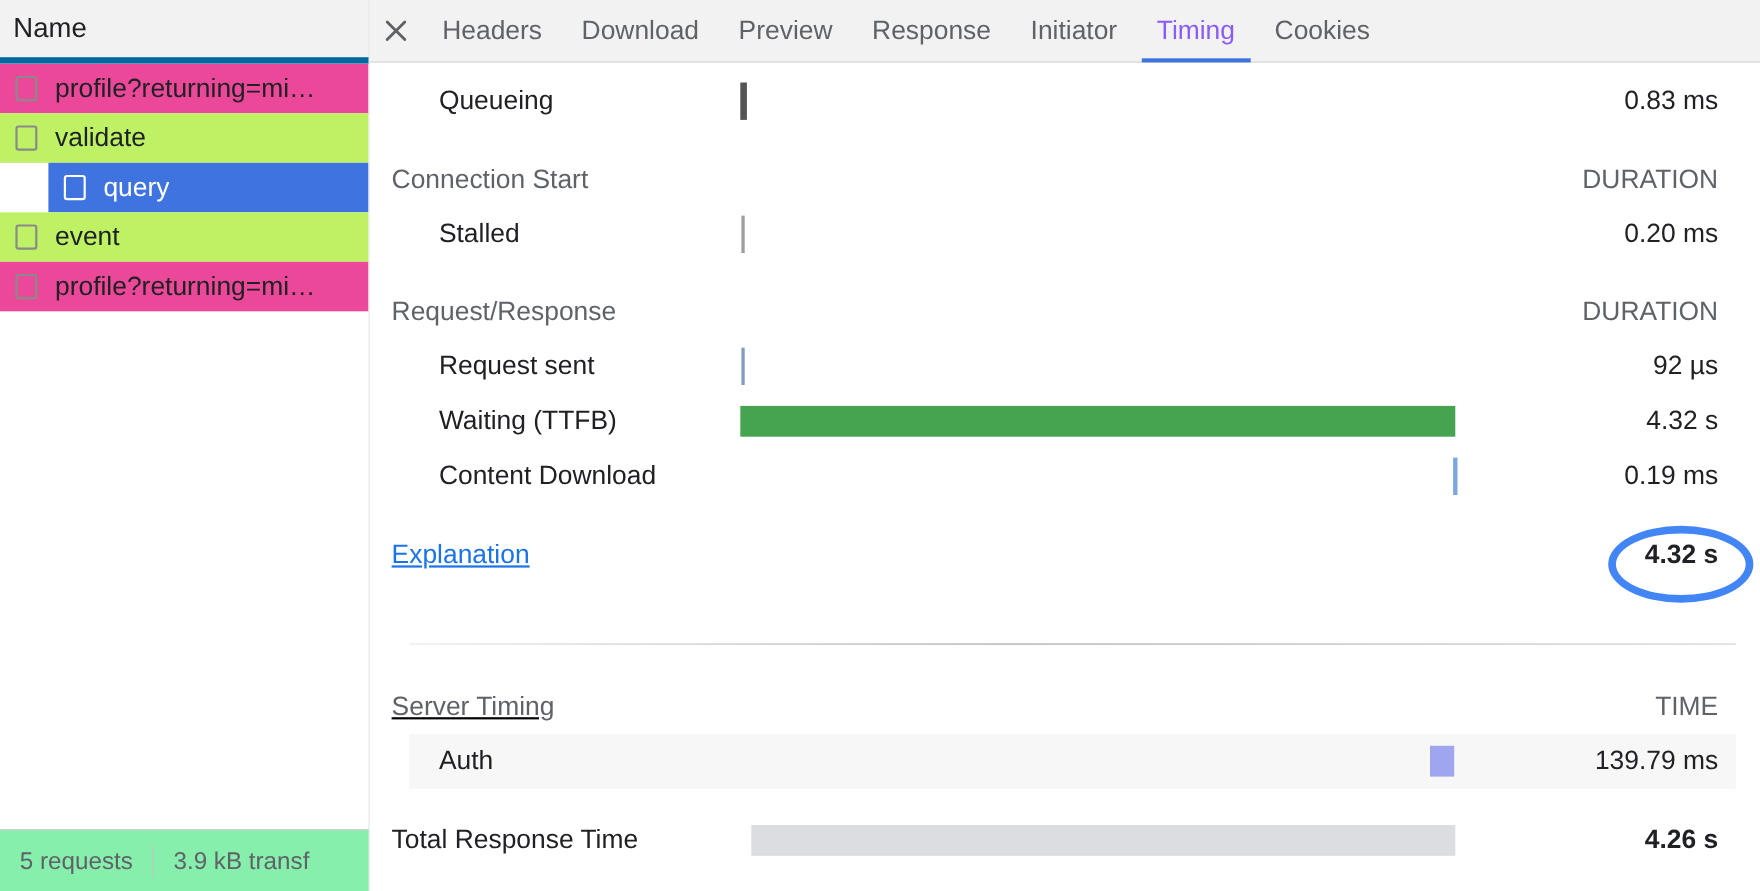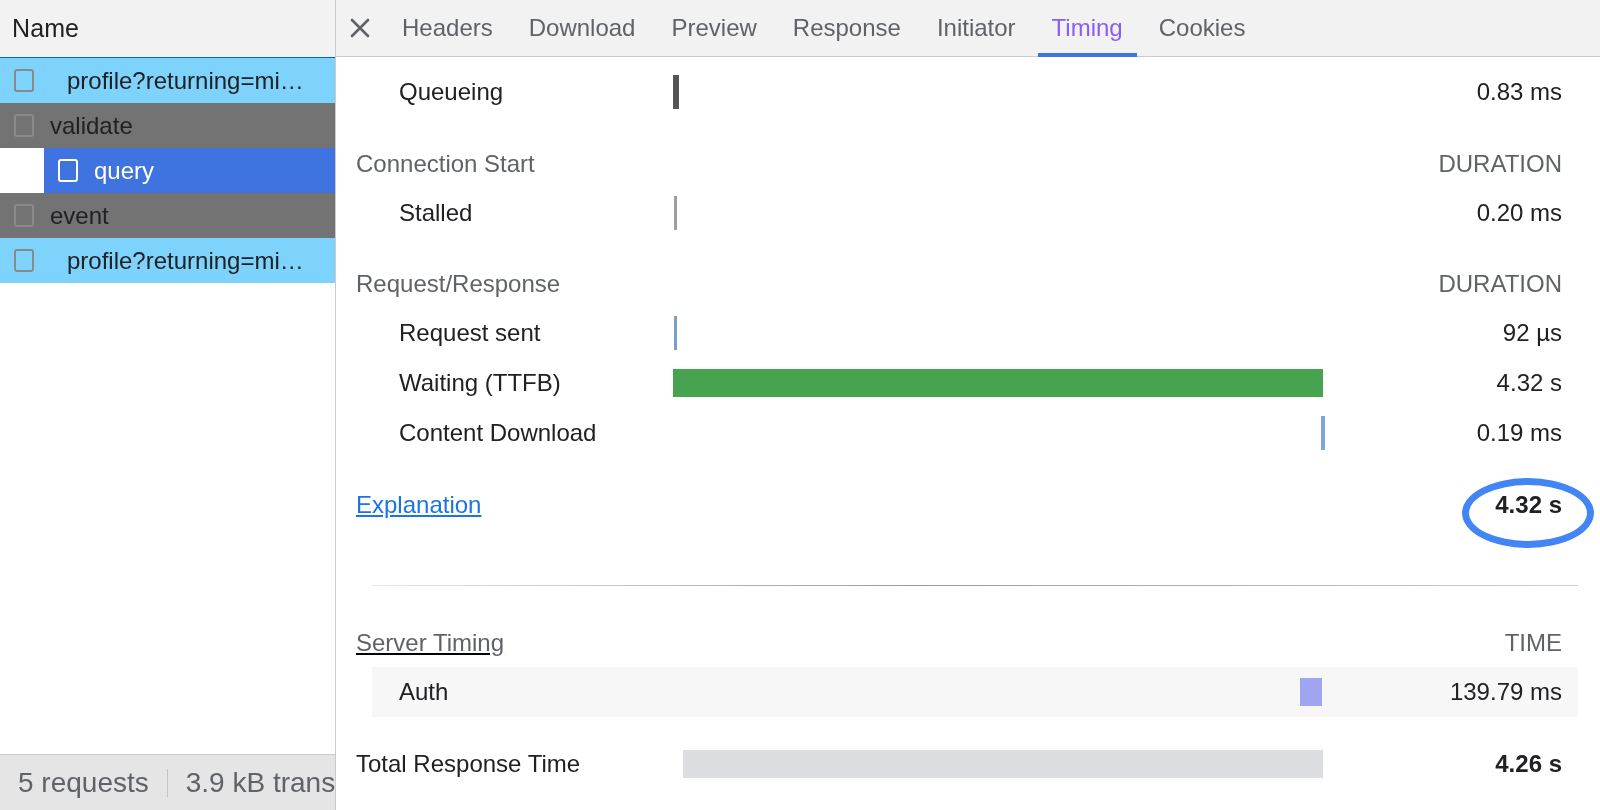--- a/index.html
+++ b/index.html
@@ -16,52 +16,52 @@
   #sidebar {
     position: relative;
     width: 336px; height: 810px;
     background: #ffffff;
     border-right: 1px solid #cacaca;
     display: flex; flex-direction: column;
   }
   #sidebar-header {
     height: 58px; flex: none;
     background: #f2f2f2;
-    border-bottom: 1px solid #0369a1;
+    border-bottom: 6px solid #0369a1;
     display: flex; align-items: center;
     padding-left: 12px;
   }
   #sidebar-header .col-title {
     font-size: 25px; color: #202124; letter-spacing: .1px;
   }
   #request-list { flex: 1 1 auto; overflow: hidden; background:#fff; }
   .req-row {
     height: 45px;
     display: flex; align-items: center;
     padding-left: 14px;
     font-size: 24px; color: #202124;
     white-space: nowrap;
-    background: #737373;
-  }
-  .req-row.alt { background: #7dd3fc; gap: 17px; }
+    background: #bef264;
+  }
+  .req-row.alt { background: #ec4899; }
   .req-row.selected { background: #3f74e0; color: #ffffff; margin-left: 44px; }
   .req-checkbox {
     width: 20px; height: 23px; flex: none;
     border: 2px solid #8a8a8a; border-radius: 3px;
     margin-right: 16px; background: transparent;
   }
   .req-row.selected .req-checkbox { border-color: #ffffff; }
   .req-label { overflow: hidden; text-overflow: ellipsis; }
 
   #sidebar-footer {
     height: 56px; flex: none;
-    background: #e5e5e5;
+    background: #86efac;
     border-top: 1px solid #cacaca;
     display: flex; align-items: center;
-    font-size: 28px; color: #5f6368;
+    font-size: 22px; color: #5f6368;
     padding-left: 18px;
     white-space: nowrap; overflow: hidden;
   }
   #sidebar-footer .sep {
     width: 1px; height: 28px; background: #c4c4c4;
     margin: 0 18px;
     flex: none;
   }
 
   

